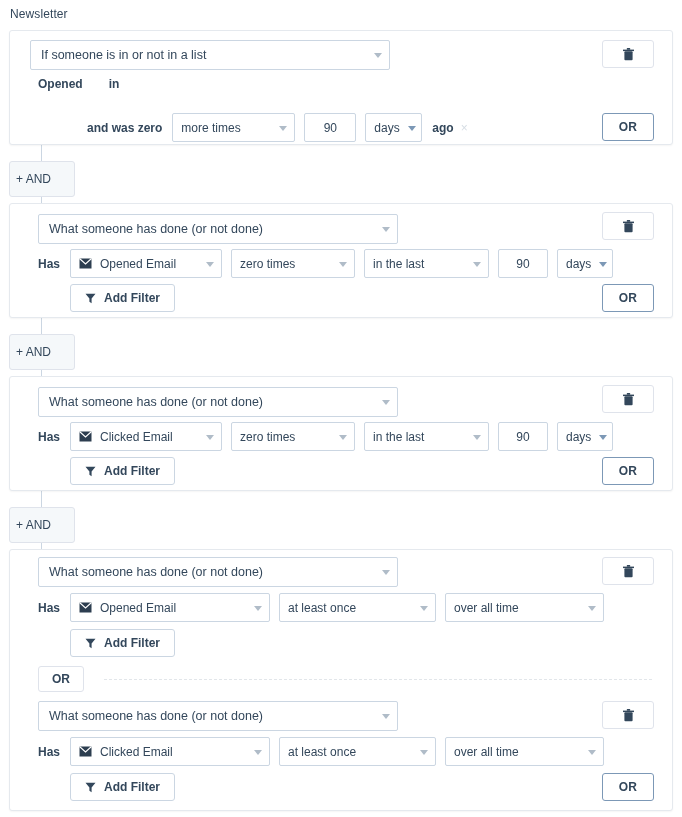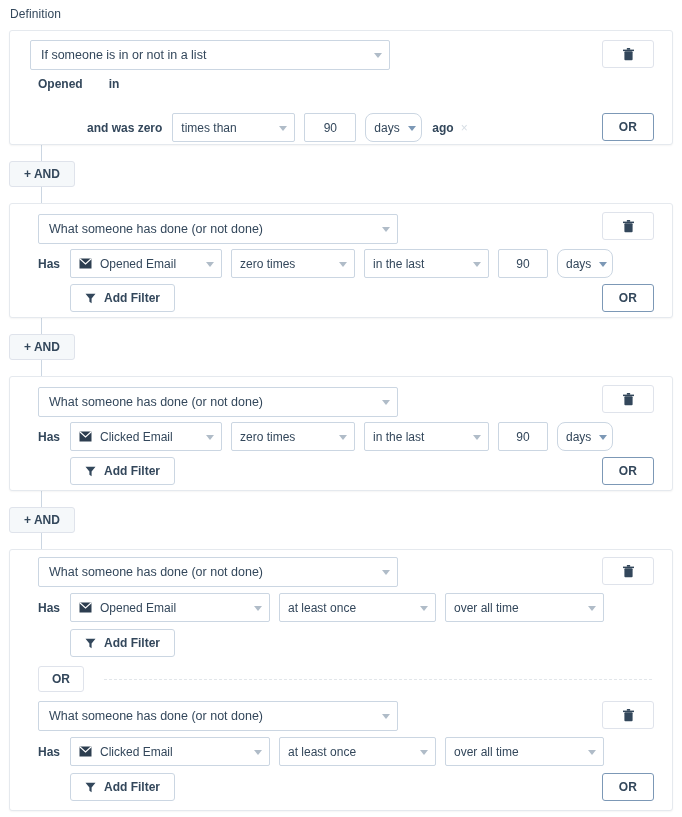--- a/index.html
+++ b/index.html
@@ -66,21 +66,21 @@
   .ctrl.select { padding-right: 22px; }
   .ctrl .caret {
     position: absolute;
     right: 7px; top: 50%;
     width: 0; height: 0;
     margin-top: -2px;
     border-left: 4px solid transparent;
     border-right: 4px solid transparent;
     border-top: 5px solid #b0bcc8;
   }
-  .ctrl.inline-caret { padding-right: 33px; border-radius: 8px; }
+  .ctrl.inline-caret { padding-right: 33px; }
   .ctrl.inline-caret .caret { right: 5px; border-top-color:#7c98b6; }
 
   .ctrl.big { height: 30px; font-size: 12.5px; padding: 0 10px; }
   .ctrl.big.select { padding-right: 15px; }
 
   .ctrl .val { line-height: 1; }
 
   .label-txt {
     font-size: 12px;
     font-weight: bold;
@@ -138,27 +138,27 @@
     font-size: 12px;
     font-weight: bold;
     color: #33475b;
     cursor: pointer;
   }
 
   
   .btn-and {
     position: absolute;
     left: 9px;
-    width: 66px; height: 26px;
+    width: 66px; height: 36px;
     background: #f5f8fa;
     border: 1px solid #dfe3eb;
     border-radius: 3px;
-    display: flex; align-items: center; justify-content: center;
-    font-size: 12px;
-    font-weight: bold;
+    display: flex; align-items: center; 
+    font-size: 12px;
+    font-weight: normal;
     color: #33475b;
     cursor: pointer;
     z-index: 2;
   }
 
   
   .or-divider {
     position: absolute;
     left: 28px; right: 20px;
     height: 26px;
@@ -188,21 +188,21 @@
     margin-left: 7px;
     cursor: pointer;
     line-height: 1;
   }
 </style>
 </head>
 <body>
 
 <div id="root">
 
-  <div class="section-label">Definition</div>
+  <div class="section-label">Newsletter</div>
 
   <div class="connector" style="top:144px;height:30px;"></div>
   <div class="connector" style="top:187px;height:22px;"></div>
   <div class="connector" style="top:318px;height:29px;"></div>
   <div class="connector" style="top:360px;height:22px;"></div>
   <div class="connector" style="top:491px;height:29px;"></div>
   <div class="connector" style="top:533px;height:22px;"></div>
 
   <div class="group" style="top:30px;height:115px;">
 
@@ -222,21 +222,21 @@
     </button>
 
     <div class="filter-row" style="left:28px;top:46px;">
       <span class="label-txt">Opened</span>
       <span class="label-txt" style="margin-left:26px;">in</span>
     </div>
 
     <div class="filter-row" style="left:77px;top:82px;">
       <span class="label-txt">and was zero</span>
       <div class="ctrl select" style="width:123px;height:29px;margin-left:10px;">
-        <span class="val">times than</span>
+        <span class="val">more times</span>
         <span class="caret"></span>
       </div>
       <div class="ctrl" style="width:52px;height:29px;margin-left:9px;justify-content:center;">
         <span class="val">90</span>
       </div>
       <div class="ctrl inline-caret" style="width:57px;height:29px;margin-left:9px;">
         <span class="val">days</span>
         <span class="caret"></span>
       </div>
       <span class="label-txt" style="margin-left:10px;">ago</span>

